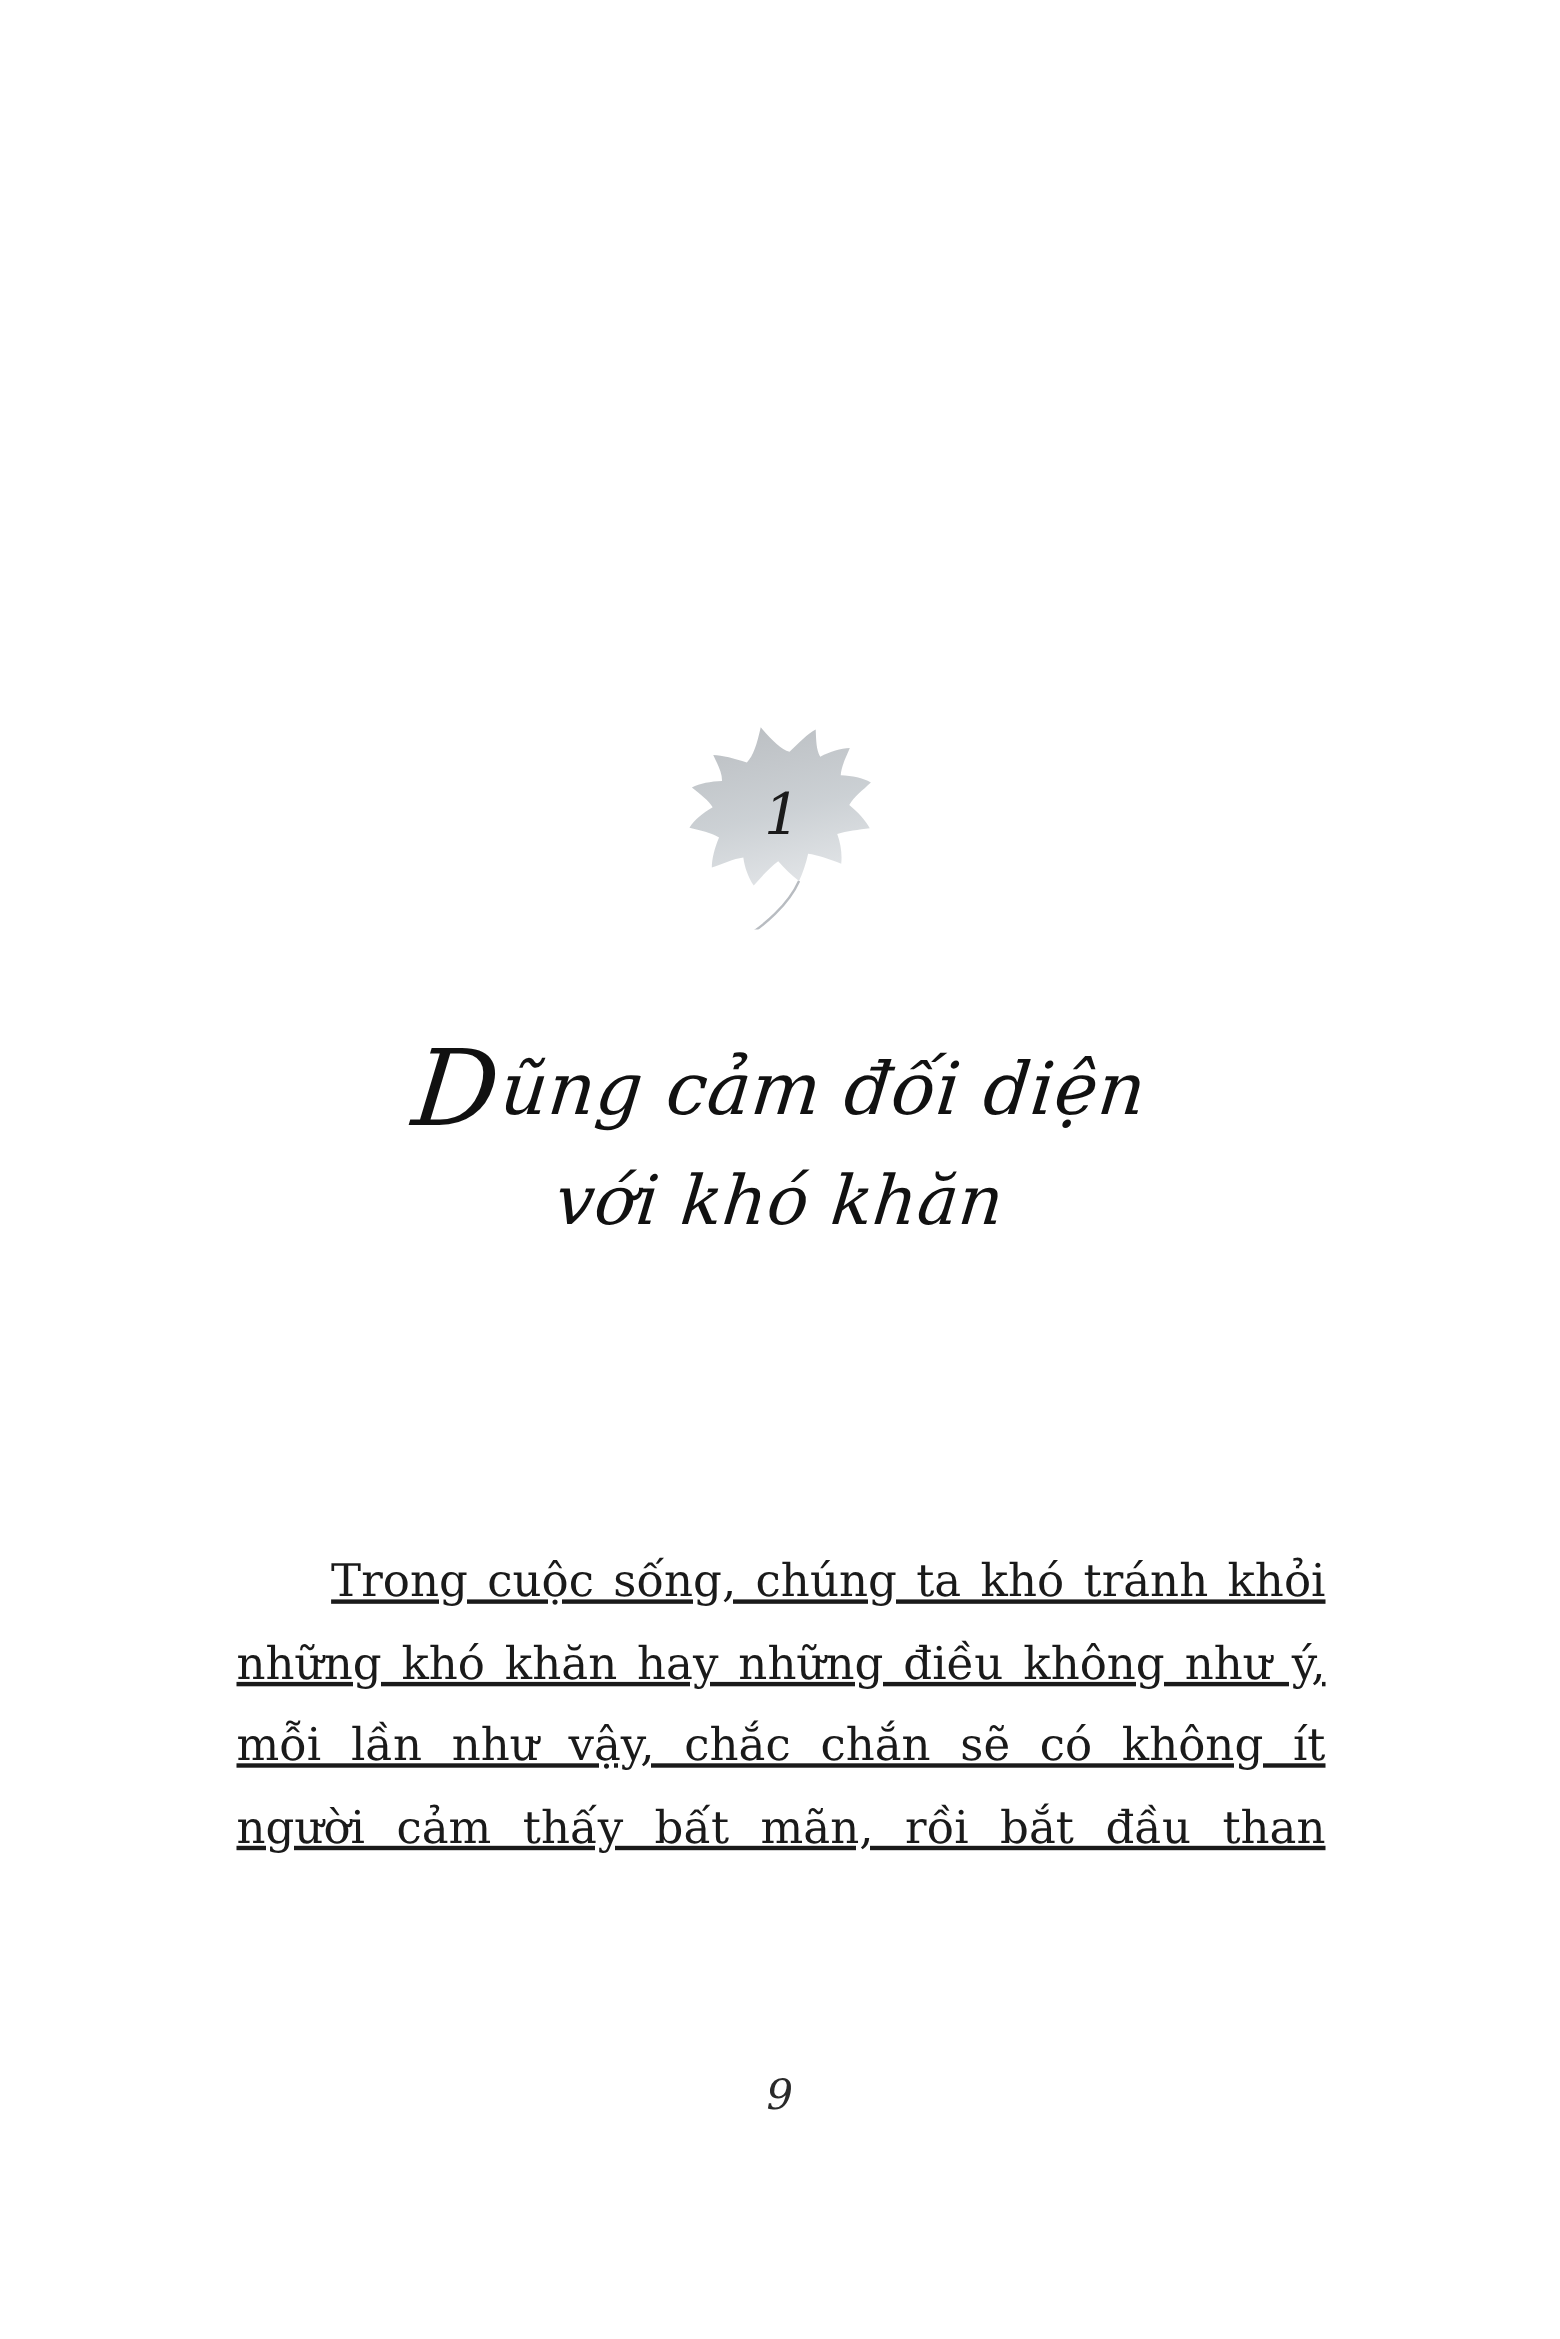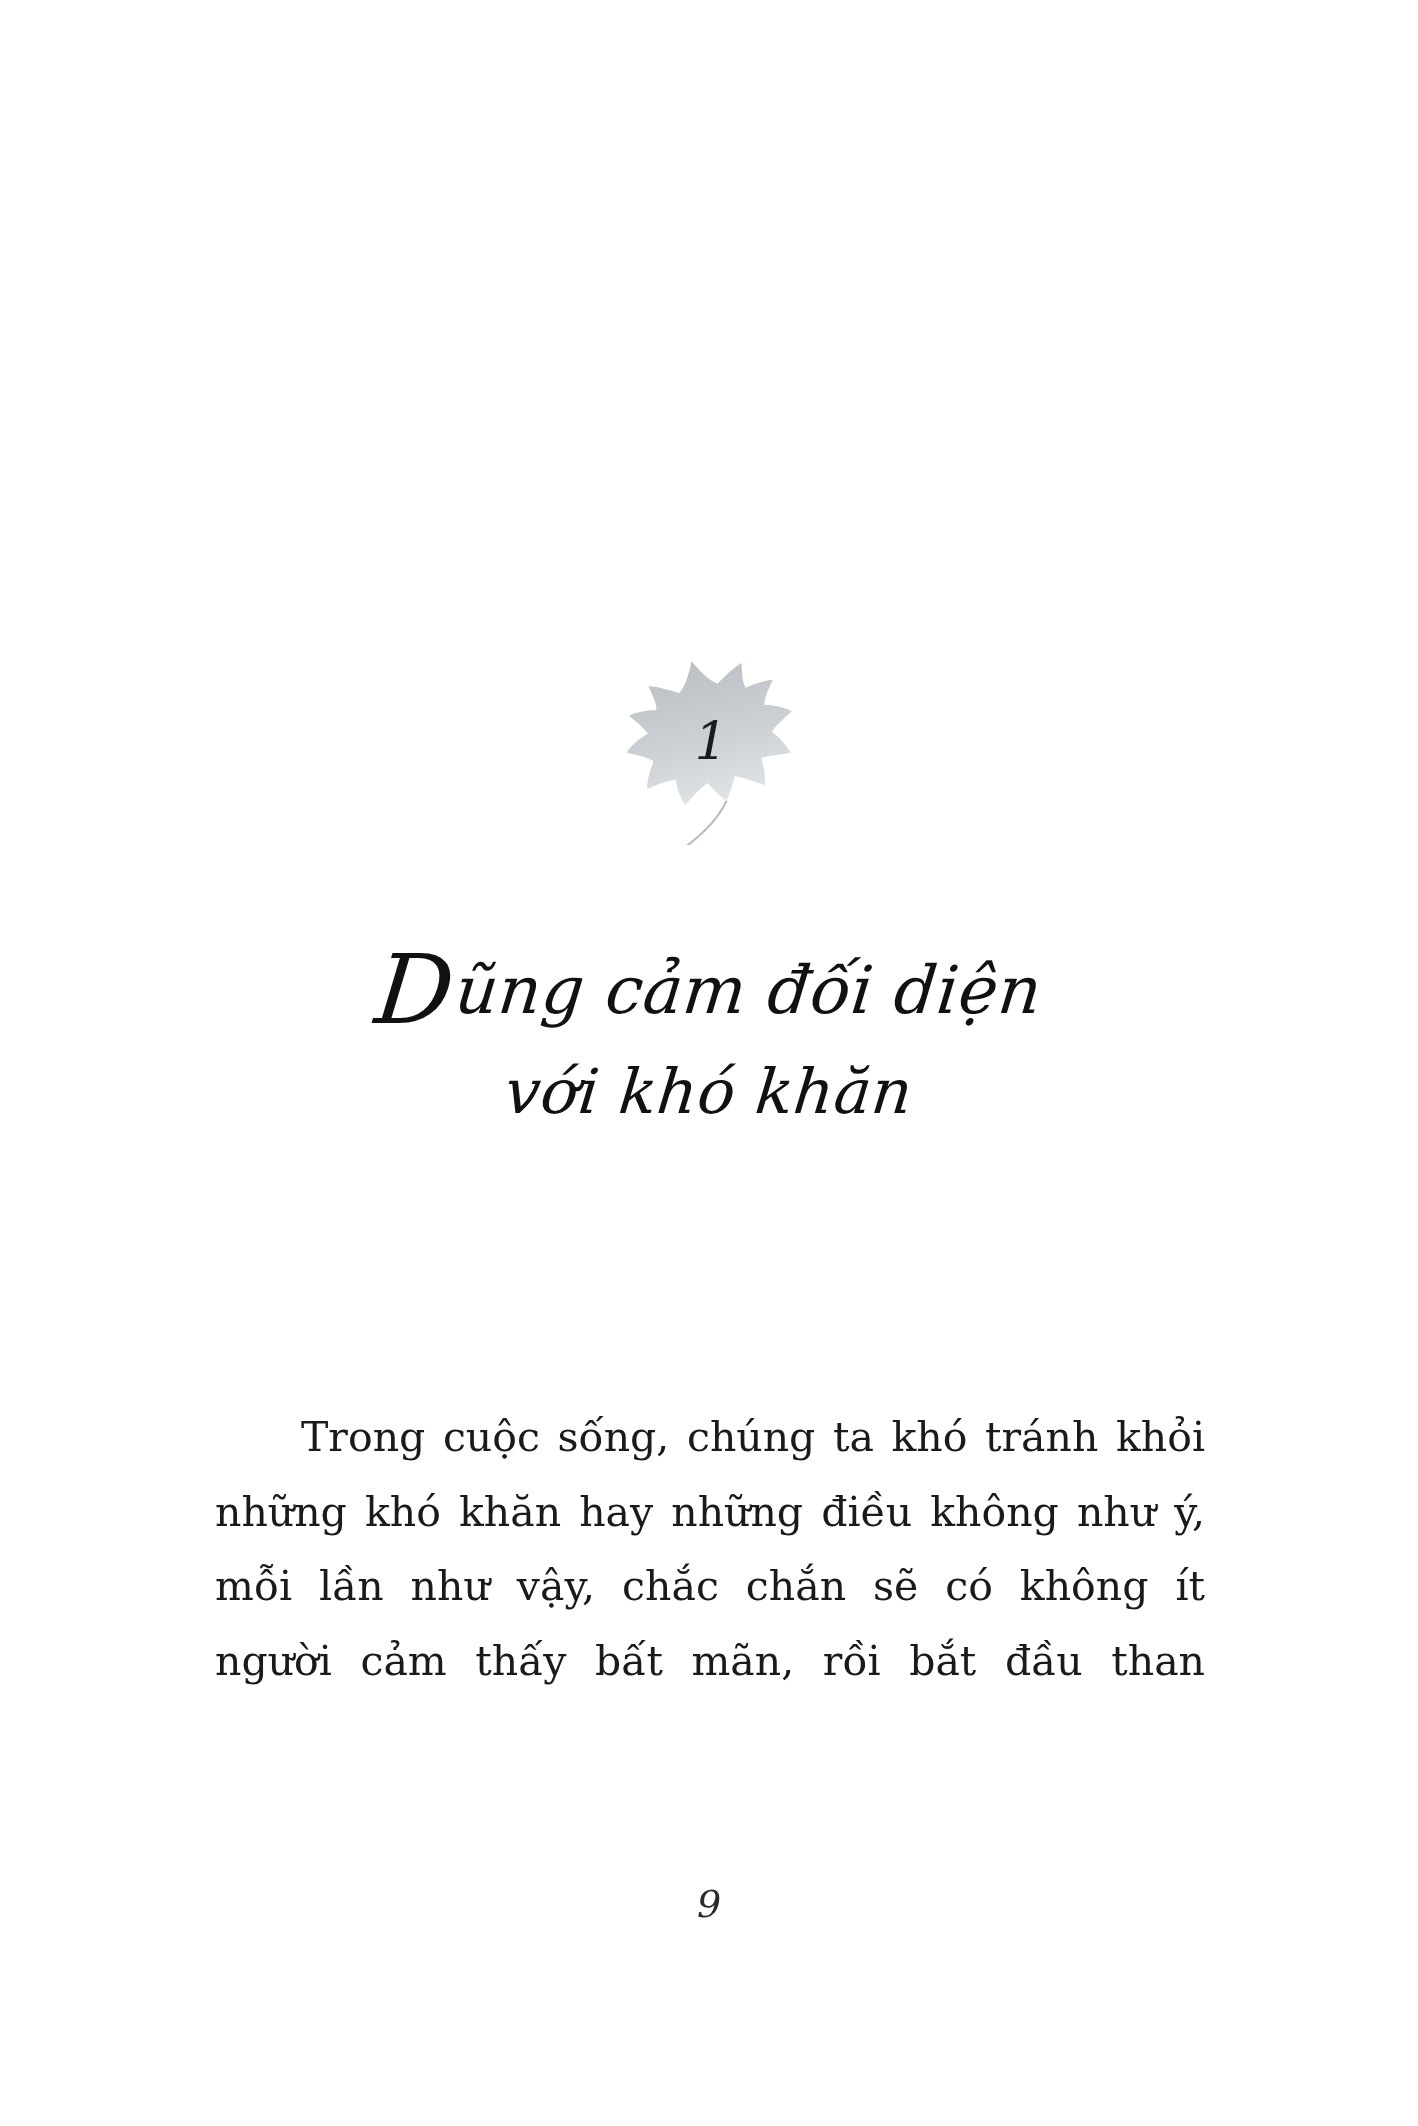--- a/index.html
+++ b/index.html
@@ -98,20 +98,21 @@
     position: absolute;
     top: 1400px;
     left: 215px;
     width: 990px;
     font-family: "DejaVu Serif", serif;
     font-size: 41px;
     line-height: 1.82;
     color: #1a1a1a;
     text-align: justify;
     text-align-last: justify;
+    text-decoration: underline;
   }
   .body-text p {
     margin: 0;
     text-indent: 86px;
     word-spacing: 1px;
   }
 
   
   .folio {
     position: absolute;

